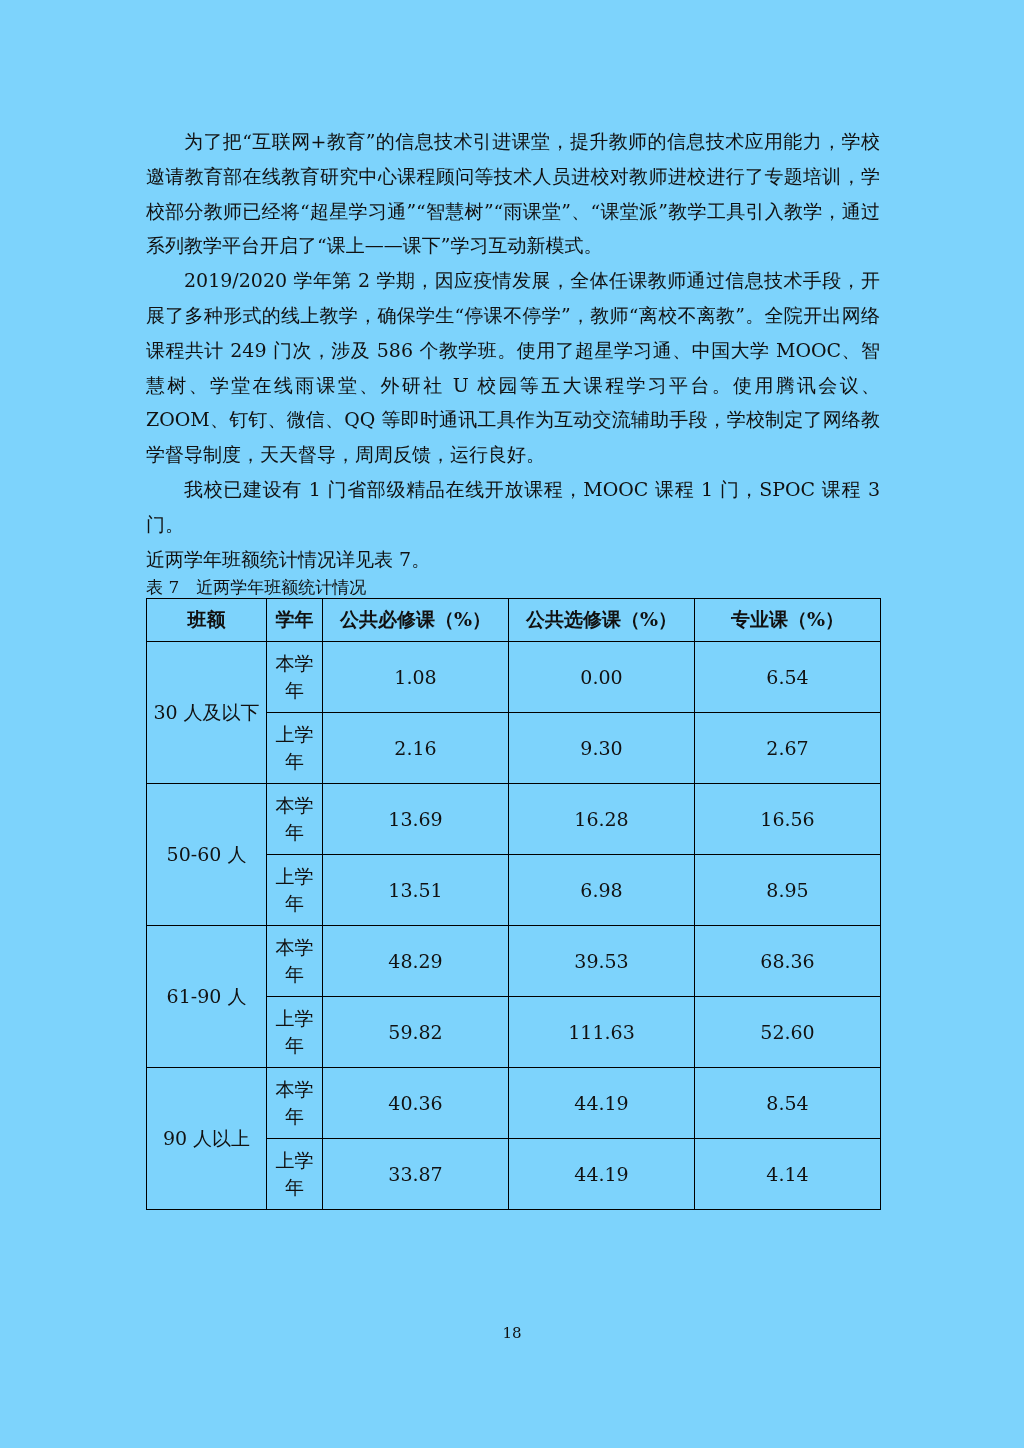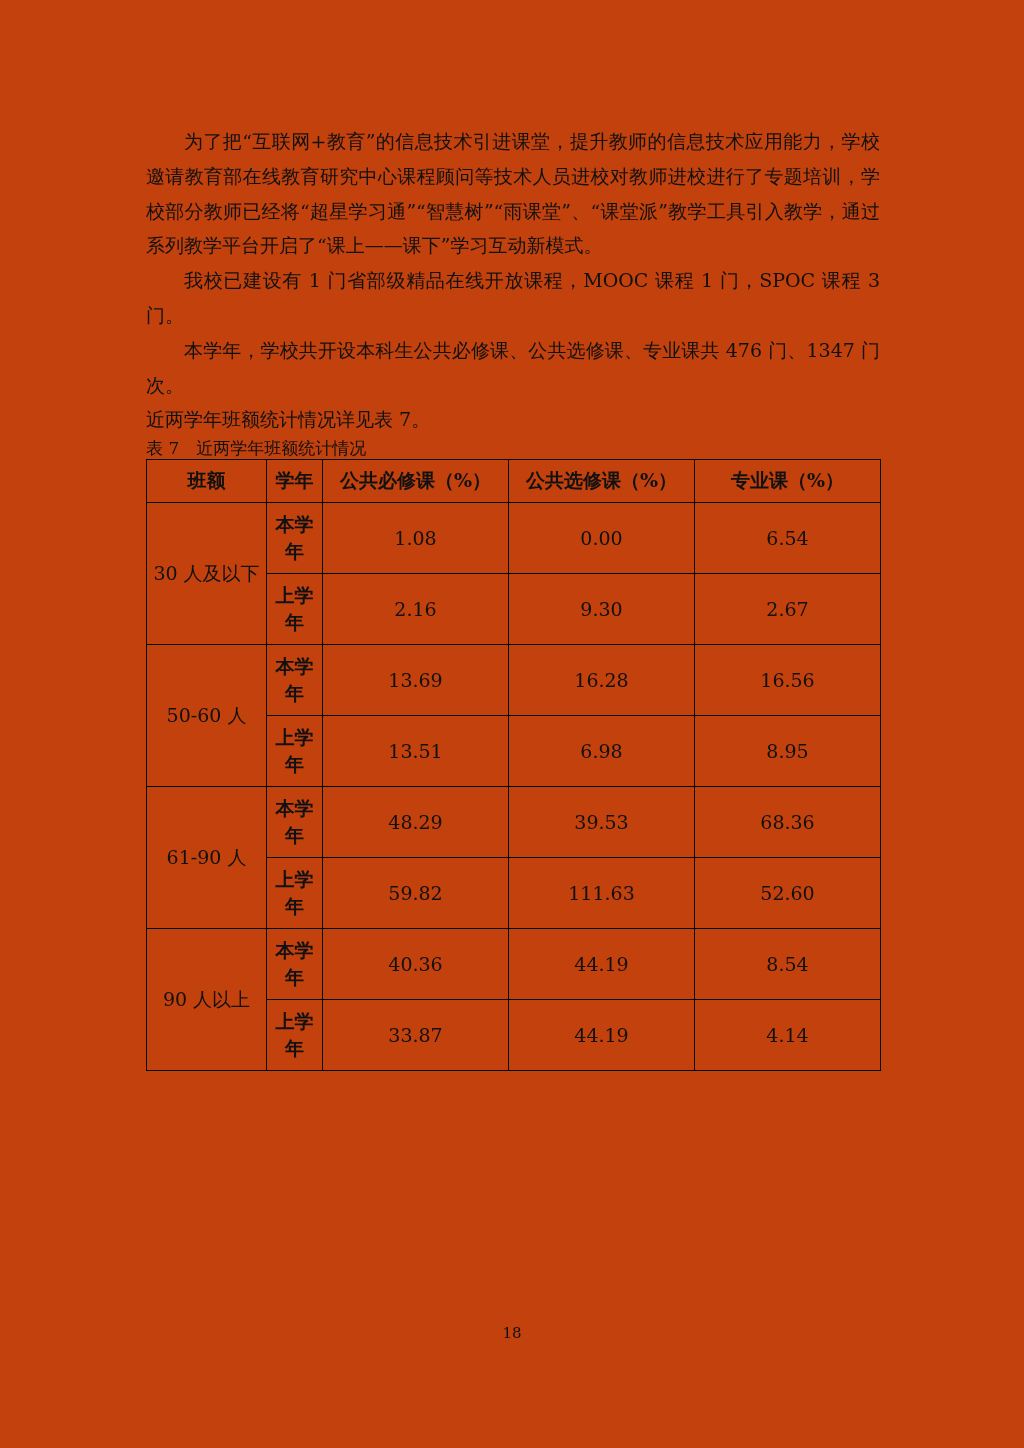--- a/index.html
+++ b/index.html
@@ -1,20 +1,20 @@
 <!DOCTYPE html>
 <html><head>
 <meta charset="utf-8">
 <style>
   html, body { margin: 0; padding: 0; background: #e8e8e8; }
   .page {
     position: relative;
     width: 1024px;
     height: 1448px;
-    background: #c2410c;
+    background: #7dd3fc;
     margin: 0 auto;
     overflow: hidden;
     color: #111111;
     font-family: "DejaVu Serif", serif;
   }
   .content {
     position: absolute;
     left: 146px;
     top: 124px;
     width: 734px;
@@ -48,21 +48,21 @@
     vertical-align: middle;
     padding: 8px 4px;
     font-size: 19px;
     color: #111111;
     overflow: hidden;
   }
   tr.header-row { height: 39px; }
   tr.header-row th { font-weight: bold; font-size: 19px; }
   tr.data-row { height: 54px; }
   td.group-label { white-space: nowrap; }
-  td.year-cell { line-height: 27px; padding: 0 6px; font-weight: bold; }
+  td.year-cell { line-height: 27px; padding: 0 6px; }
   td.value-cell { font-size: 18px; }
   .table-note {
     margin: 24px 0 0 0;
     font-size: 18px;
     line-height: 28px;
     color: #111111;
   }
   .section-heading {
     margin: 8px 0 0 0;
     font-family: "Liberation Sans", sans-serif;
@@ -84,22 +84,22 @@
     color: #111111;
   }
 </style>
 </head>
 <body>
 
 <div class="page">
   <div class="content">
 
     <p class="body-para">为了把“互联网+教育”的信息技术引进课堂，提升教师的信息技术应用能力，学校邀请教育部在线教育研究中心课程顾问等技术人员进校对教师进校进行了专题培训，学校部分教师已经将“超星学习通”“智慧树”“雨课堂”、“课堂派”教学工具引入教学，通过系列教学平台开启了“课上——课下”学习互动新模式。</p>
+    <p class="body-para">2019/2020 学年第 2 学期，因应疫情发展，全体任课教师通过信息技术手段，开展了多种形式的线上教学，确保学生“停课不停学”，教师“离校不离教”。全院开出网络课程共计 249 门次，涉及 586 个教学班。使用了超星学习通、中国大学 MOOC、智慧树、学堂在线雨课堂、外研社 U 校园等五大课程学习平台。使用腾讯会议、ZOOM、钉钉、微信、QQ 等即时通讯工具作为互动交流辅助手段，学校制定了网络教学督导制度，天天督导，周周反馈，运行良好。</p>
     <p class="body-para">我校已建设有 1 门省部级精品在线开放课程，MOOC 课程 1 门，SPOC 课程 3 门。</p>
-    <p class="body-para">本学年，学校共开设本科生公共必修课、公共选修课、专业课共 476 门、1347 门次。</p>
     <p class="body-para no-indent">近两学年班额统计情况详见表 7。</p>
 
     <p class="table-caption">表 7　近两学年班额统计情况</p>
 
     <table class="stat-table">
       <colgroup>
         <col style="width:120px">
         <col style="width:56px">
         <col style="width:186px">
         <col style="width:186px">

